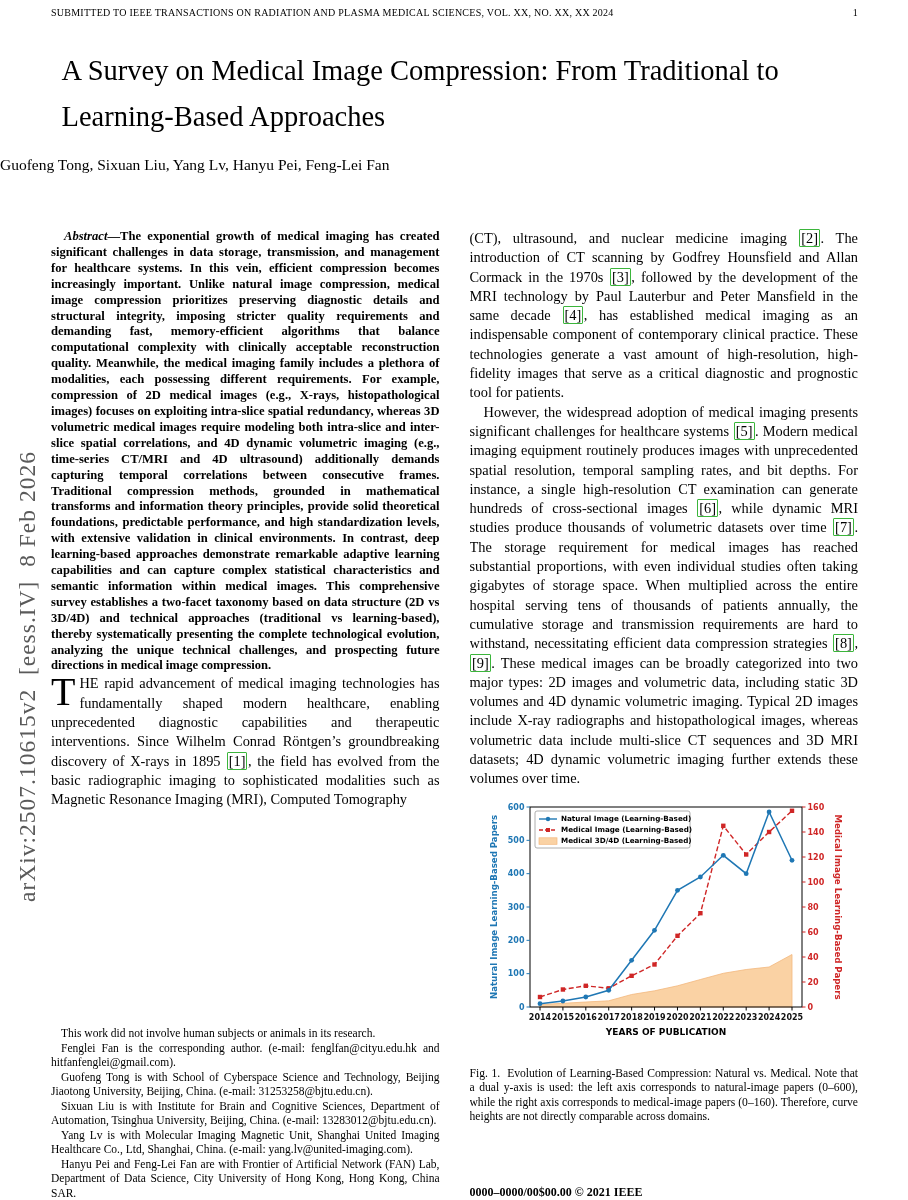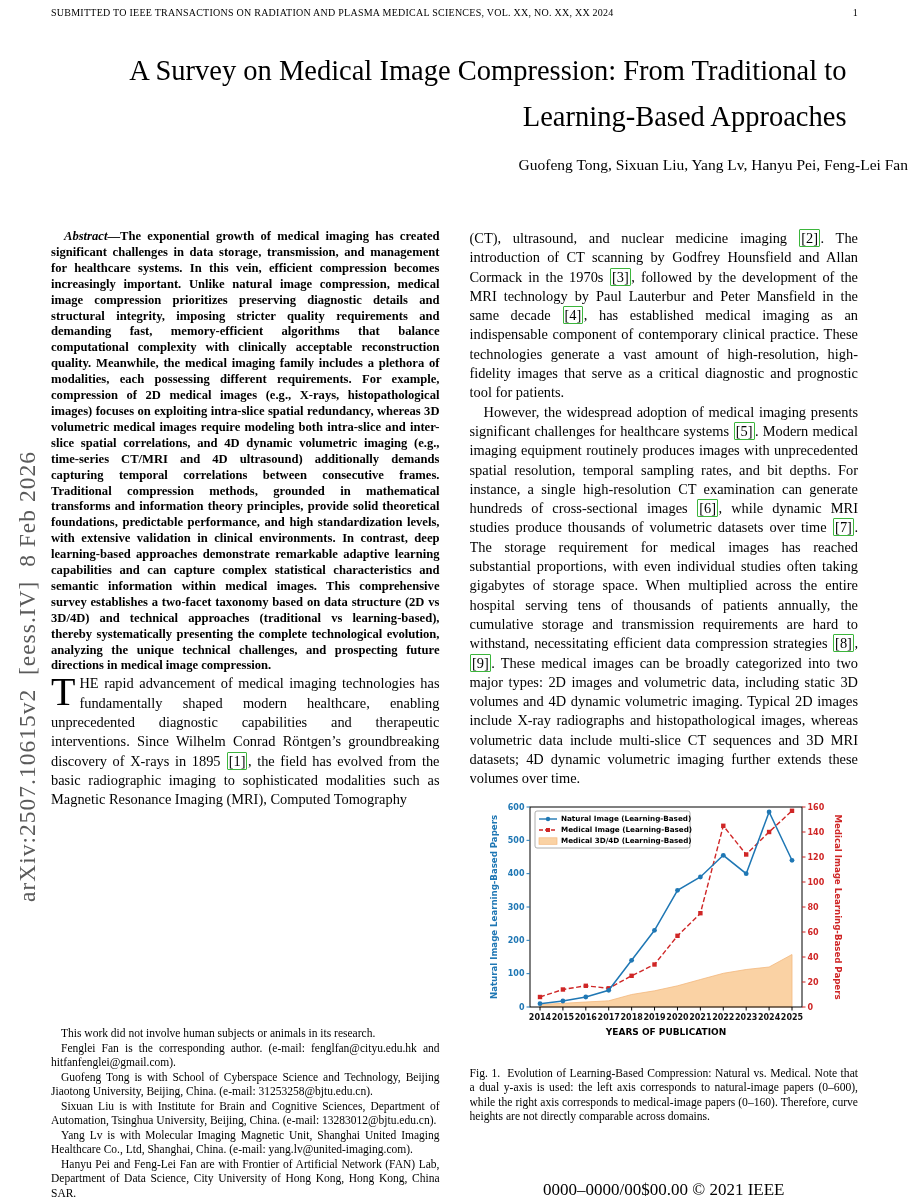--- a/index.html
+++ b/index.html
@@ -13,26 +13,26 @@
   .page { position:relative; width:908px; height:1200px; overflow:hidden; background:#fff; }
 
   
   .running-header {
     position:absolute; top:7px; left:51px; right:50px;
     display:flex; justify-content:space-between; align-items:baseline;
     font-size:10px; letter-spacing:0.25px;
   }
 
   
-  .title-block { position:absolute; top:48px; left:0; width:100%; text-align:right; }
+  .title-block { position:absolute; top:48px; left:0; width:100%; text-align:left; }
   .paper-title {
     font-size:28.5px; font-weight:400; line-height:1.62;
     max-width:785px; margin:0 auto;
   }
-  .authors { margin-top:16px; font-size:15.5px;padding-left:24px; }
+  .authors { margin-top:16px; font-size:15.5px; }
 
   
   .arxiv-watermark {
     position:absolute; left:14px; top:902px;
     transform:rotate(-90deg); transform-origin:left top;
     white-space:nowrap;
     font-size:23.5px; letter-spacing:1px; color:#5a5a5a;
   }
 
   
@@ -79,21 +79,21 @@
   .footnote { text-indent:10px; }
 
   
   .figure { margin-top:10px; text-align:center; }
   .chart-box { width:360px; height:256px; margin:0 auto; }
   .caption {
     margin-top:12px; text-align:justify;
     font-size:11.6px; line-height:14.6px;
   }
   .col-footer {
-    margin-top:auto; text-align:center; font-size:17px; padding-top:6px;
+    margin-top:auto; font-size:12px; padding-top:6px;font-weight:bold;
   }
 </style>
 </head>
 <body>
 
 <div class="page">
 
   <div class="running-header">
     <span>SUBMITTED TO IEEE TRANSACTIONS ON RADIATION AND PLASMA MEDICAL SCIENCES, VOL. XX, NO. XX, XX 2024</span>
     <span>1</span>

